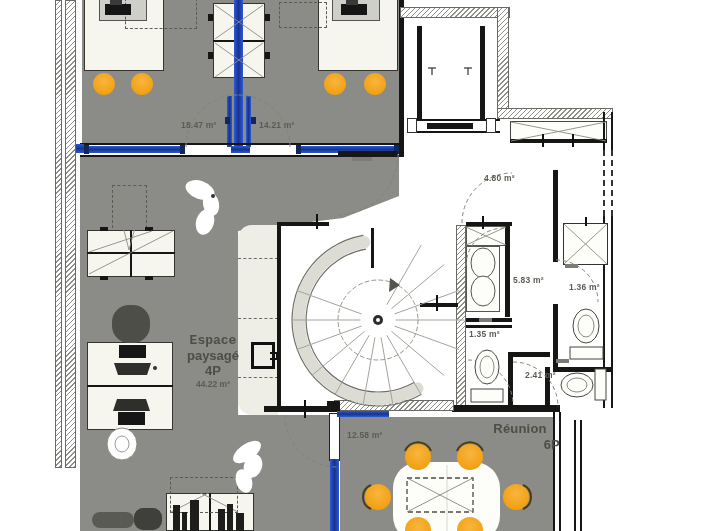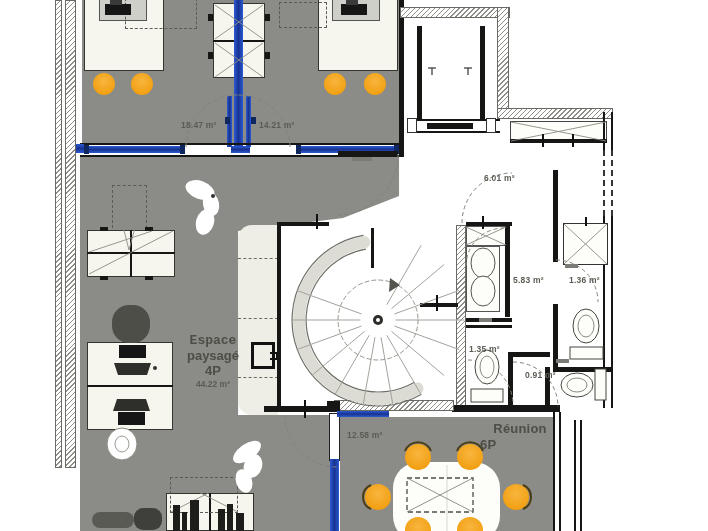--- a/index.html
+++ b/index.html
@@ -303,30 +303,30 @@
     </g>
   </svg>
 
   <div class="tag" style="left:352px;top:157px;width:20px;height:4px;"></div>
   <div class="tag" style="left:479px;top:318px;width:13px;height:4px;"></div>
   <div class="tag" style="left:565px;top:264px;width:13px;height:4px;"></div>
   <div class="tag" style="left:556px;top:359px;width:13px;height:4px;"></div>
 
   <div class="lbl" style="left:181px;top:121px;">18.47 m²</div>
   <div class="lbl" style="left:259px;top:121px;">14.21 m²</div>
-  <div class="lbl" style="left:484px;top:174px;">6.01 m²</div>
+  <div class="lbl" style="left:484px;top:174px;">4.80 m²</div>
   <div class="lbl" style="left:513px;top:276px;">5.83 m²</div>
-  <div class="lbl" style="left:569px;top:276px;">1.36 m²</div>
-  <div class="lbl" style="left:469px;top:330px;margin-top:15px;">1.35 m²</div>
-  <div class="lbl" style="left:525px;top:371px;">0.91 m²</div>
+  <div class="lbl" style="left:569px;top:283px;">1.36 m²</div>
+  <div class="lbl" style="left:469px;top:330px;">1.35 m²</div>
+  <div class="lbl" style="left:525px;top:371px;">2.41 m²</div>
   <div class="lbl" style="left:347px;top:431px;">12.58 m²</div>
 
   <div class="abs" style="left:168px;top:333px;width:90px;text-align:center;color:#4e4e47;">
     <div class="room-name" style="font-weight:bold;font-family:Liberation Mono, monospace;">Espace</div>
     <div class="room-name" style="font-weight:bold;font-family:'Liberation Sans',sans-serif;">paysagé</div>
     <div class="room-name" style="font-weight:bold;font-family:'Liberation Sans',sans-serif;">4P</div>
     <div style="font-weight:bold;font-size:8.5px;margin-top:1px;color:#5c5c55;font-family:'Liberation Sans',sans-serif;">44.22 m²</div>
   </div>
 
   <div class="lbl room-name" style="left:480px;top:422px;width:80px;text-align:center;color:#4e4e47;">Réunion</div>
-  <div class="lbl room-name" style="left:480px;top:438px;width:80px;text-align:left;color:#4e4e47;">6P</div>
+  <div class="lbl room-name" style="left:480px;top:438px;width:80px;text-align:right;color:#4e4e47;">6P</div>
 
 </div>
 
 </body></html>

